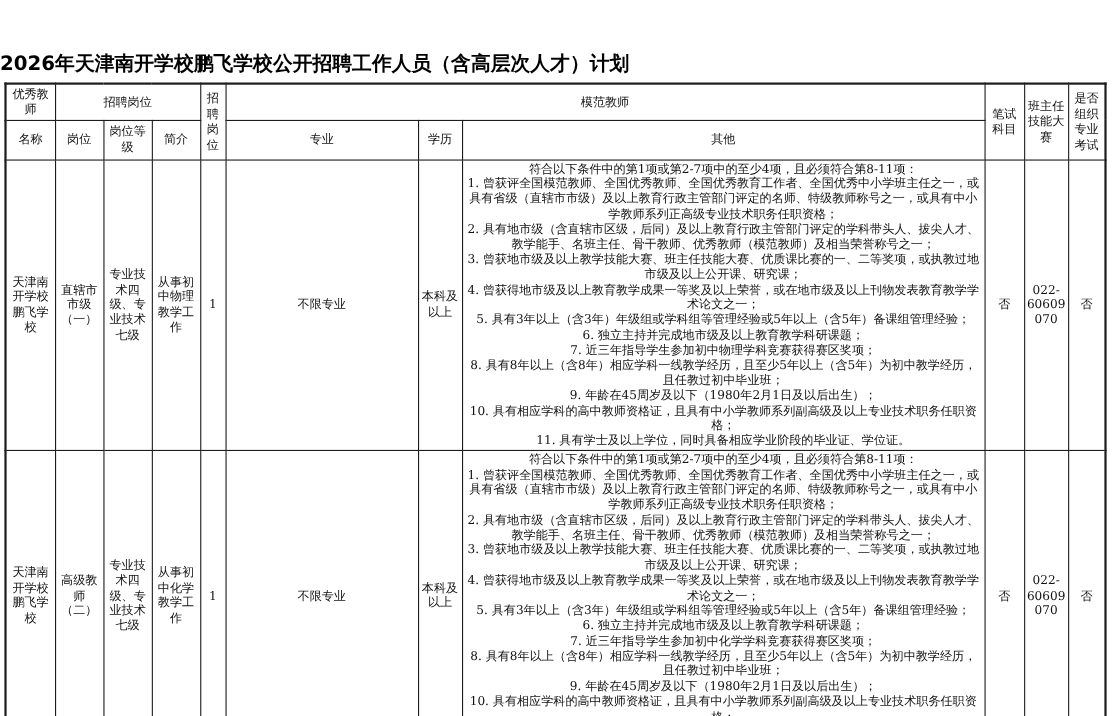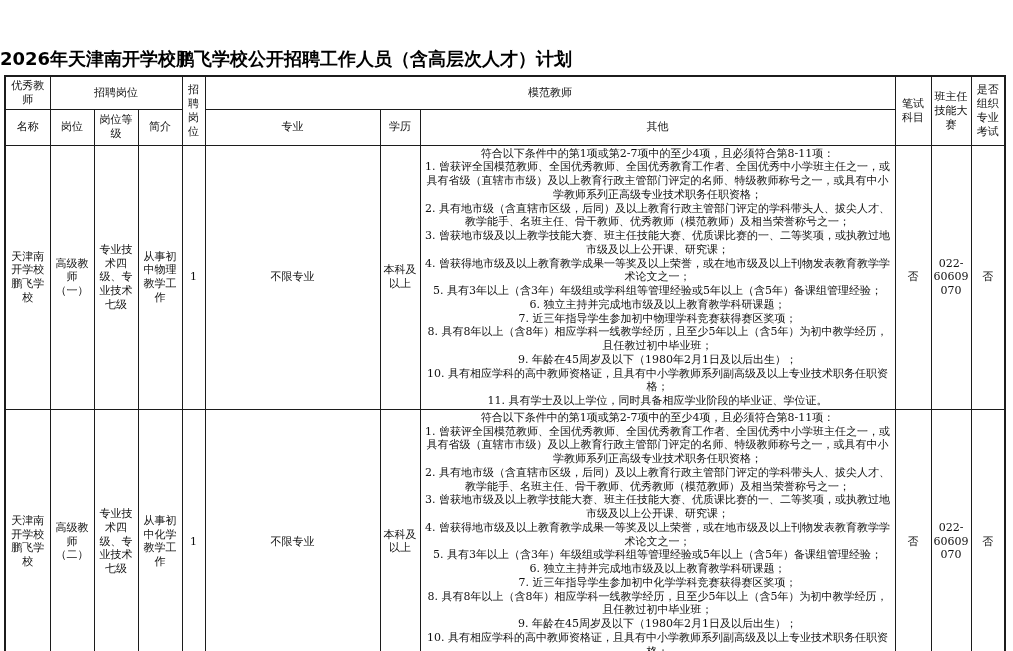--- a/index.html
+++ b/index.html
@@ -88,21 +88,21 @@
     <td>岗位</td>
     <td>岗位等级</td>
     <td>简介</td>
     <td>专业</td>
     <td>学历</td>
     <td>其他</td>
   </tr>
 
   <tr class="job-1">
     <td>天津南开学校鹏飞学校</td>
-    <td>高级教师（一）</td>
+    <td>直辖市市级（一）</td>
     <td>专业技术四级、专业技术七级</td>
     <td>从事初中物理教学工作</td>
     <td class="count-cell">1</td>
     <td class="major-cell">不限专业</td>
     <td>本科及以上</td>
     <td class="other-cell">符合以下条件中的第1项或第2-7项中的至少4项，且必须符合第8-11项：
 1. 曾获评全国模范教师、全国优秀教师、全国优秀教育工作者、全国优秀中小学班主任之一，或具有省级（直辖市市级）及以上教育行政主管部门评定的名师、特级教师称号之一，或具有中小学教师系列正高级专业技术职务任职资格；
 2. 具有地市级（含直辖市区级，后同）及以上教育行政主管部门评定的学科带头人、拔尖人才、教学能手、名班主任、骨干教师、优秀教师（模范教师）及相当荣誉称号之一；
 3. 曾获地市级及以上教学技能大赛、班主任技能大赛、优质课比赛的一、二等奖项，或执教过地市级及以上公开课、研究课；
 4. 曾获得地市级及以上教育教学成果一等奖及以上荣誉，或在地市级及以上刊物发表教育教学学术论文之一；

